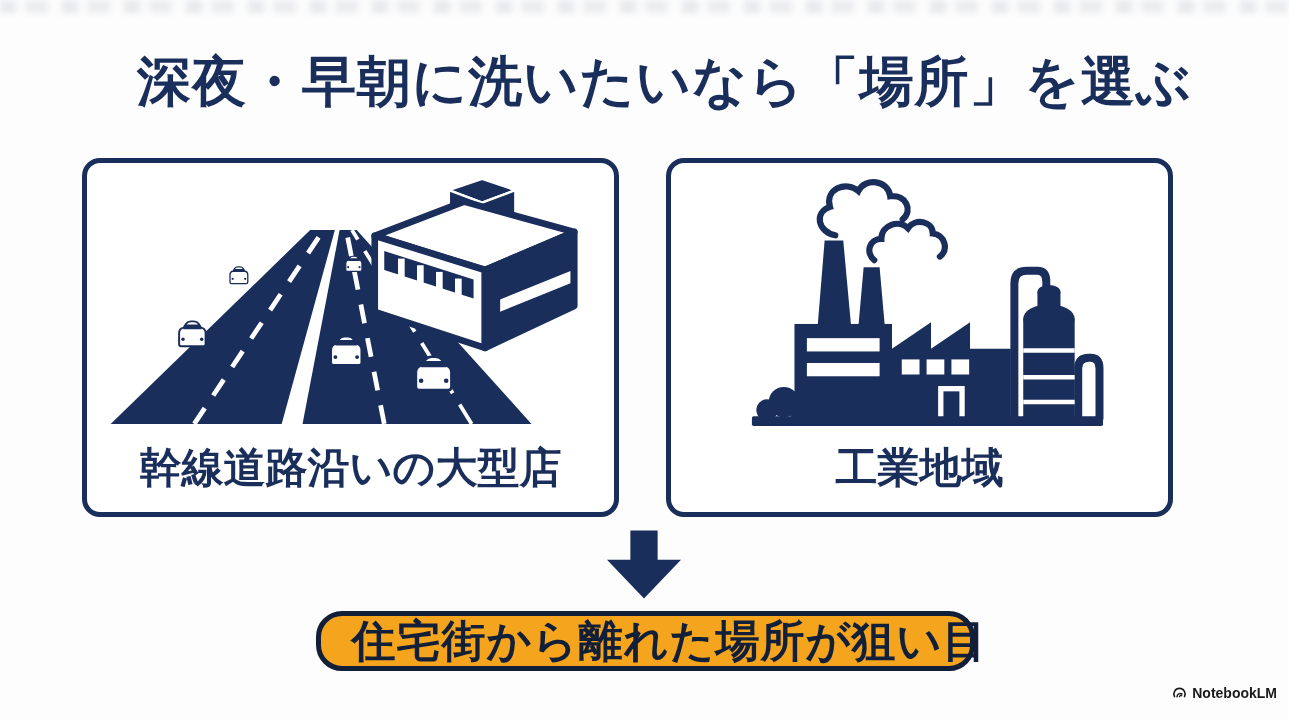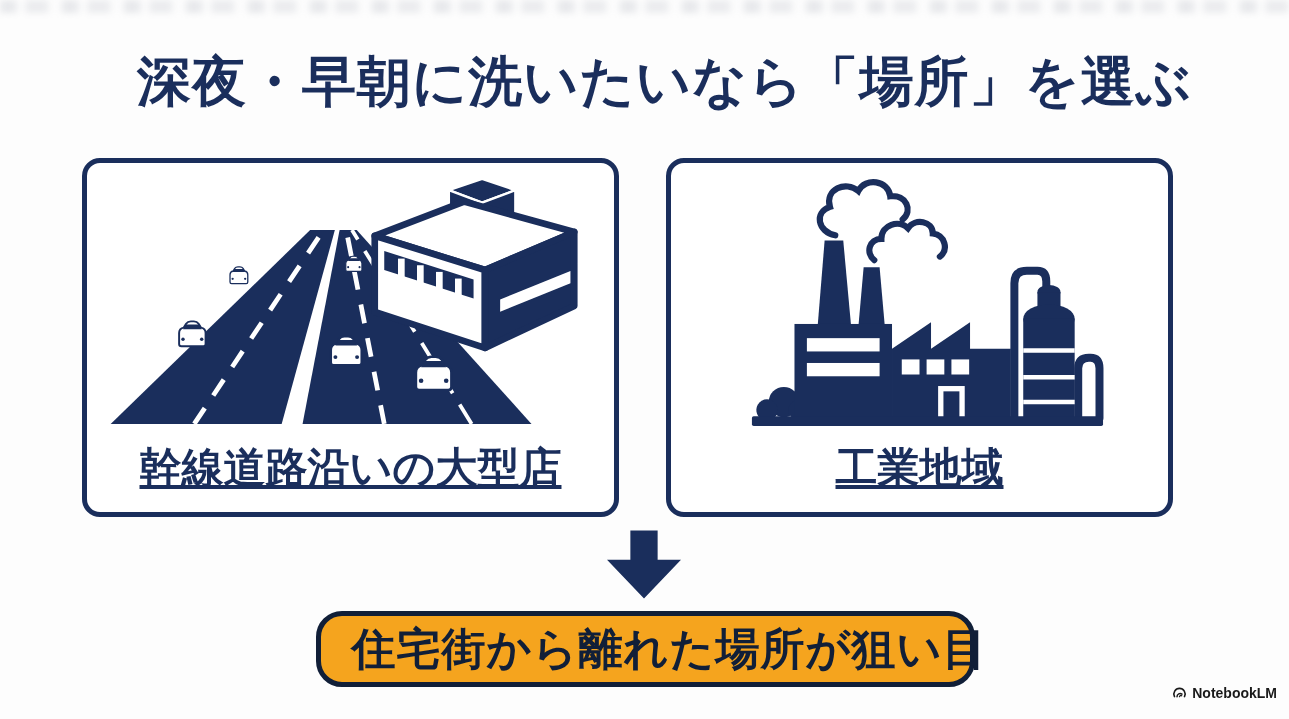--- a/index.html
+++ b/index.html
@@ -52,29 +52,28 @@
     height:270px;
     display:flex;align-items:center;justify-content:center;
   }
   .card-art svg{width:510px;height:266px}
   .card-label{
     position:absolute;bottom:16px;left:0;width:100%;
     text-align:center;
     font-size:42px;font-weight:900;
     color:var(--navy);
     white-space:nowrap;
-    text-decoration:underline;
   }
   .down-arrow{
     position:absolute;left:607px;top:529px;
     width:74px;height:71px;
   }
   .conclusion-banner{
     position:absolute;left:316px;top:611px;
-    width:659px;height:76px;
+    width:659px;height:60px;
     background:var(--orange);
     border:5px solid var(--ink);
     border-radius:26px;
     display:flex;align-items:center;justify-content:center;padding-left:48px;
   }
   .conclusion-label{
     font-size:44px;font-weight:900;
     color:var(--ink);
     white-space:nowrap;
     letter-spacing:1px;

